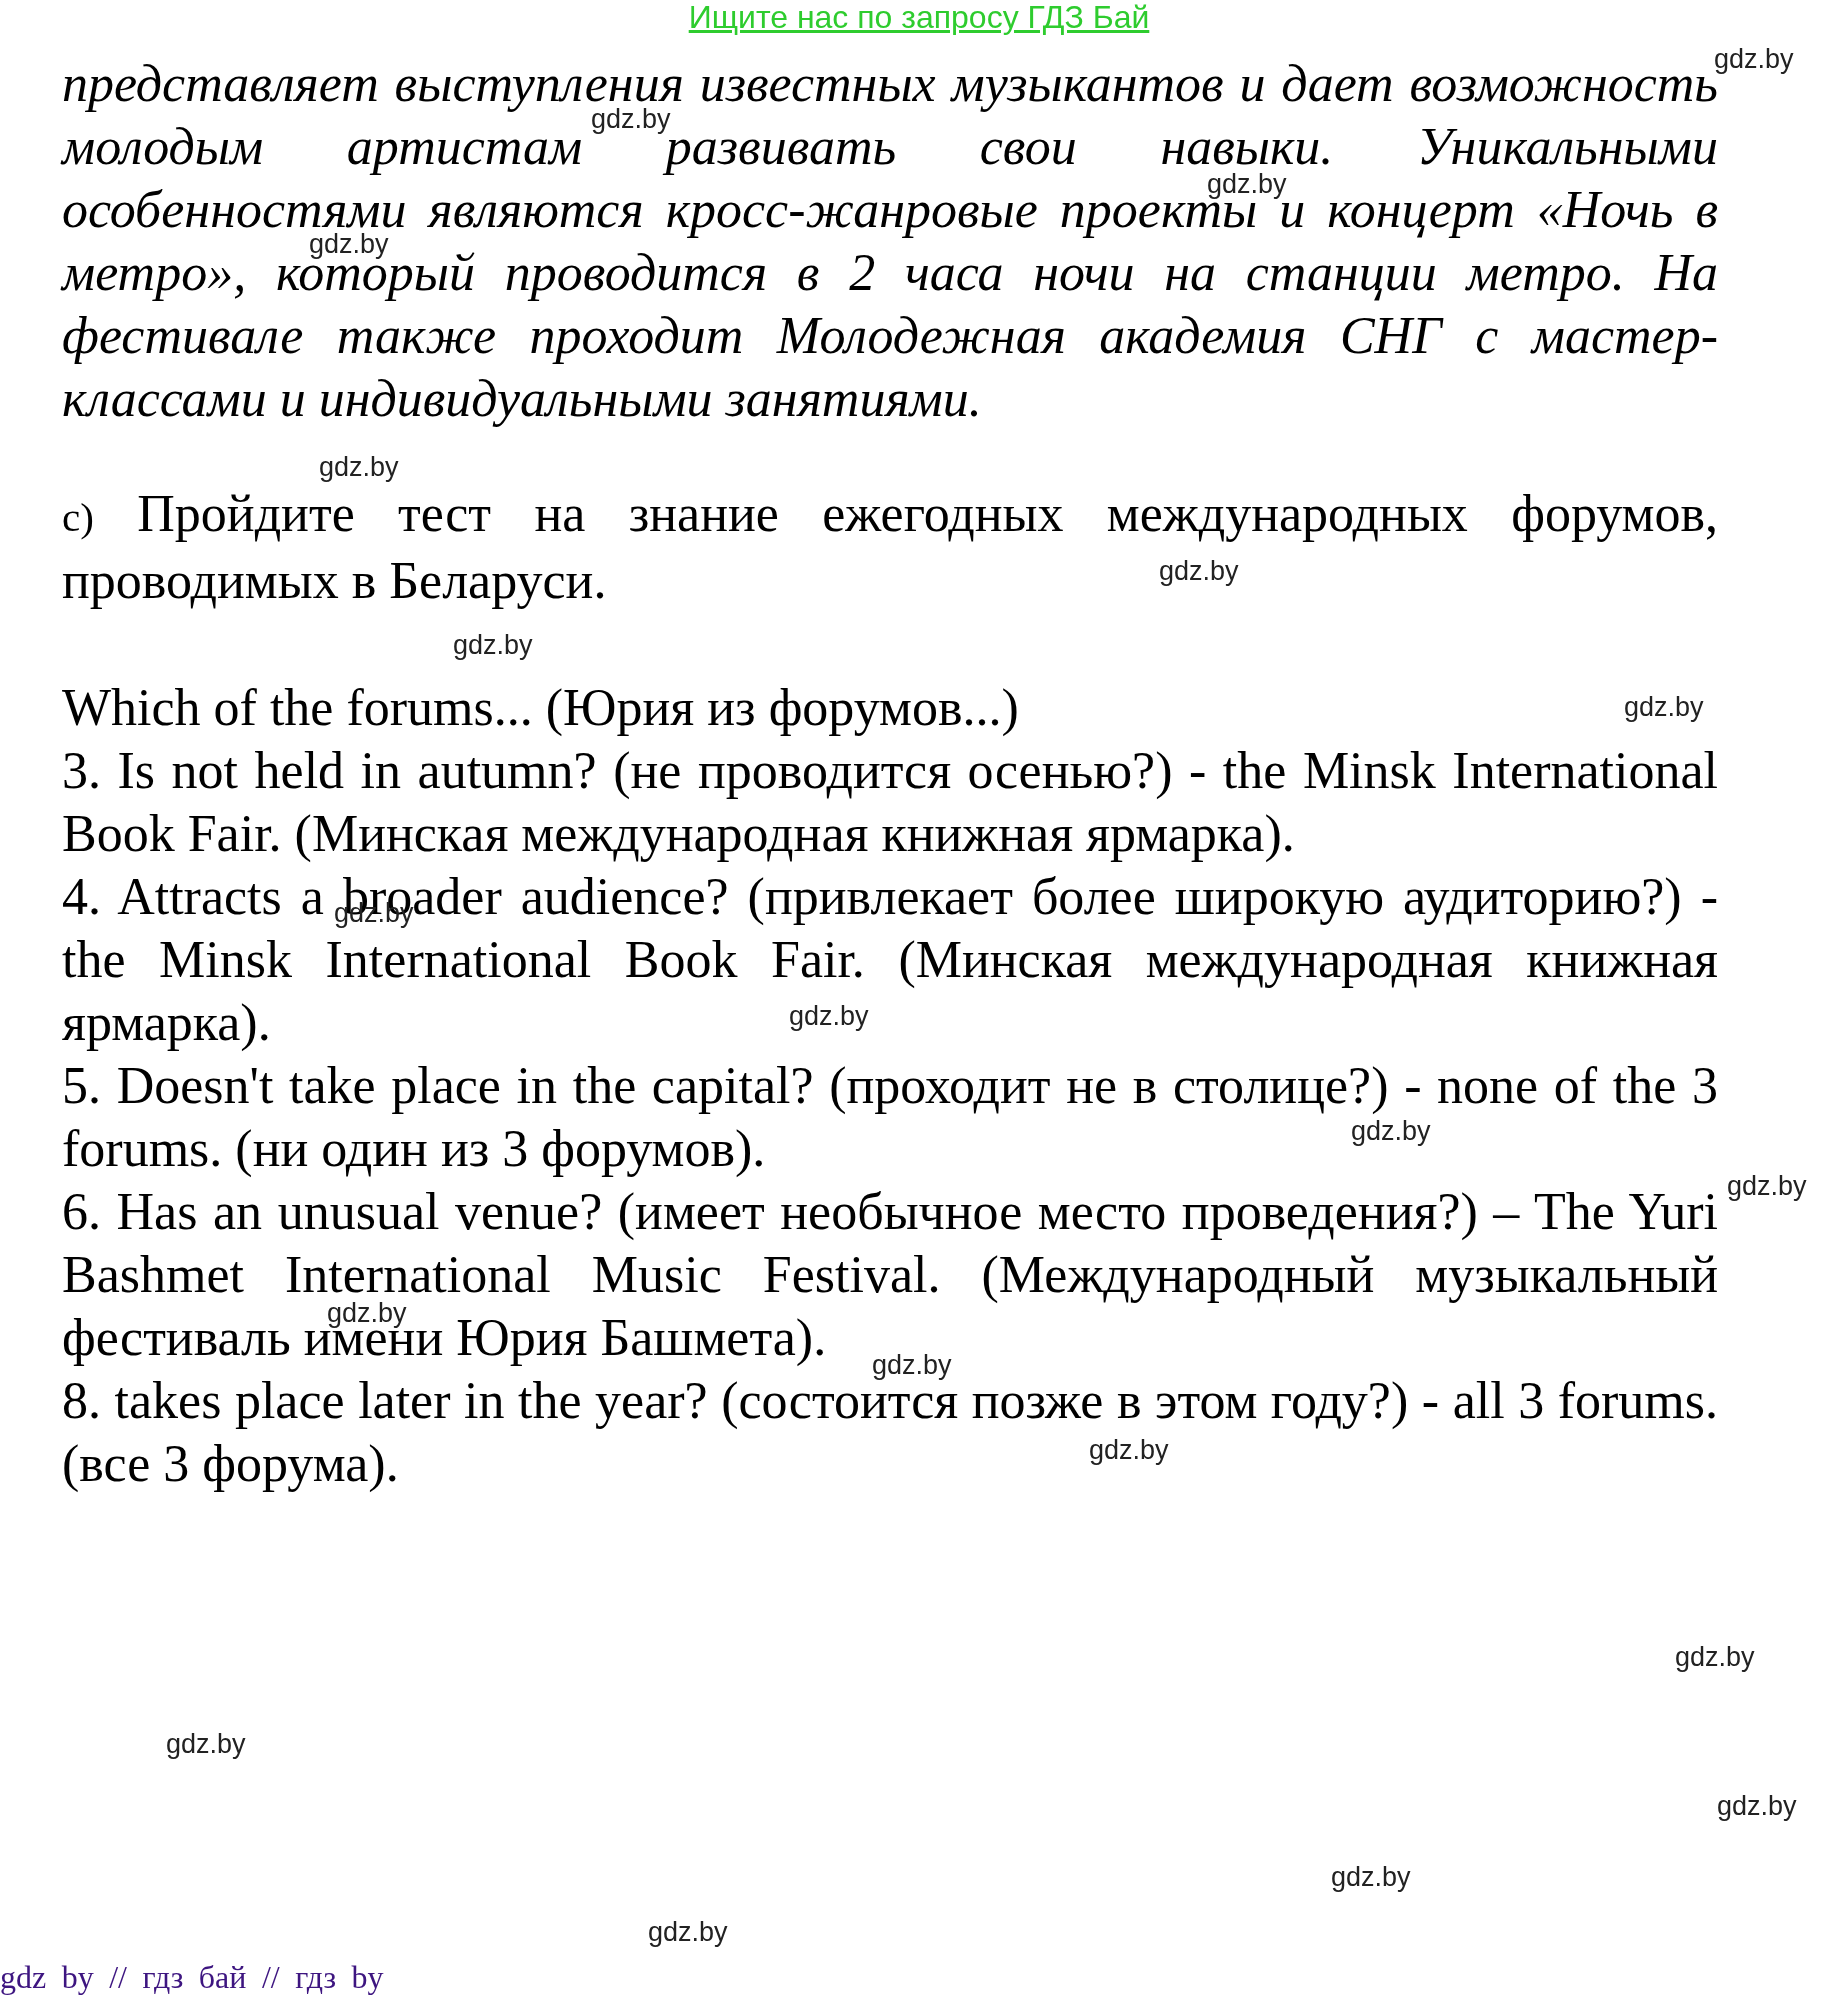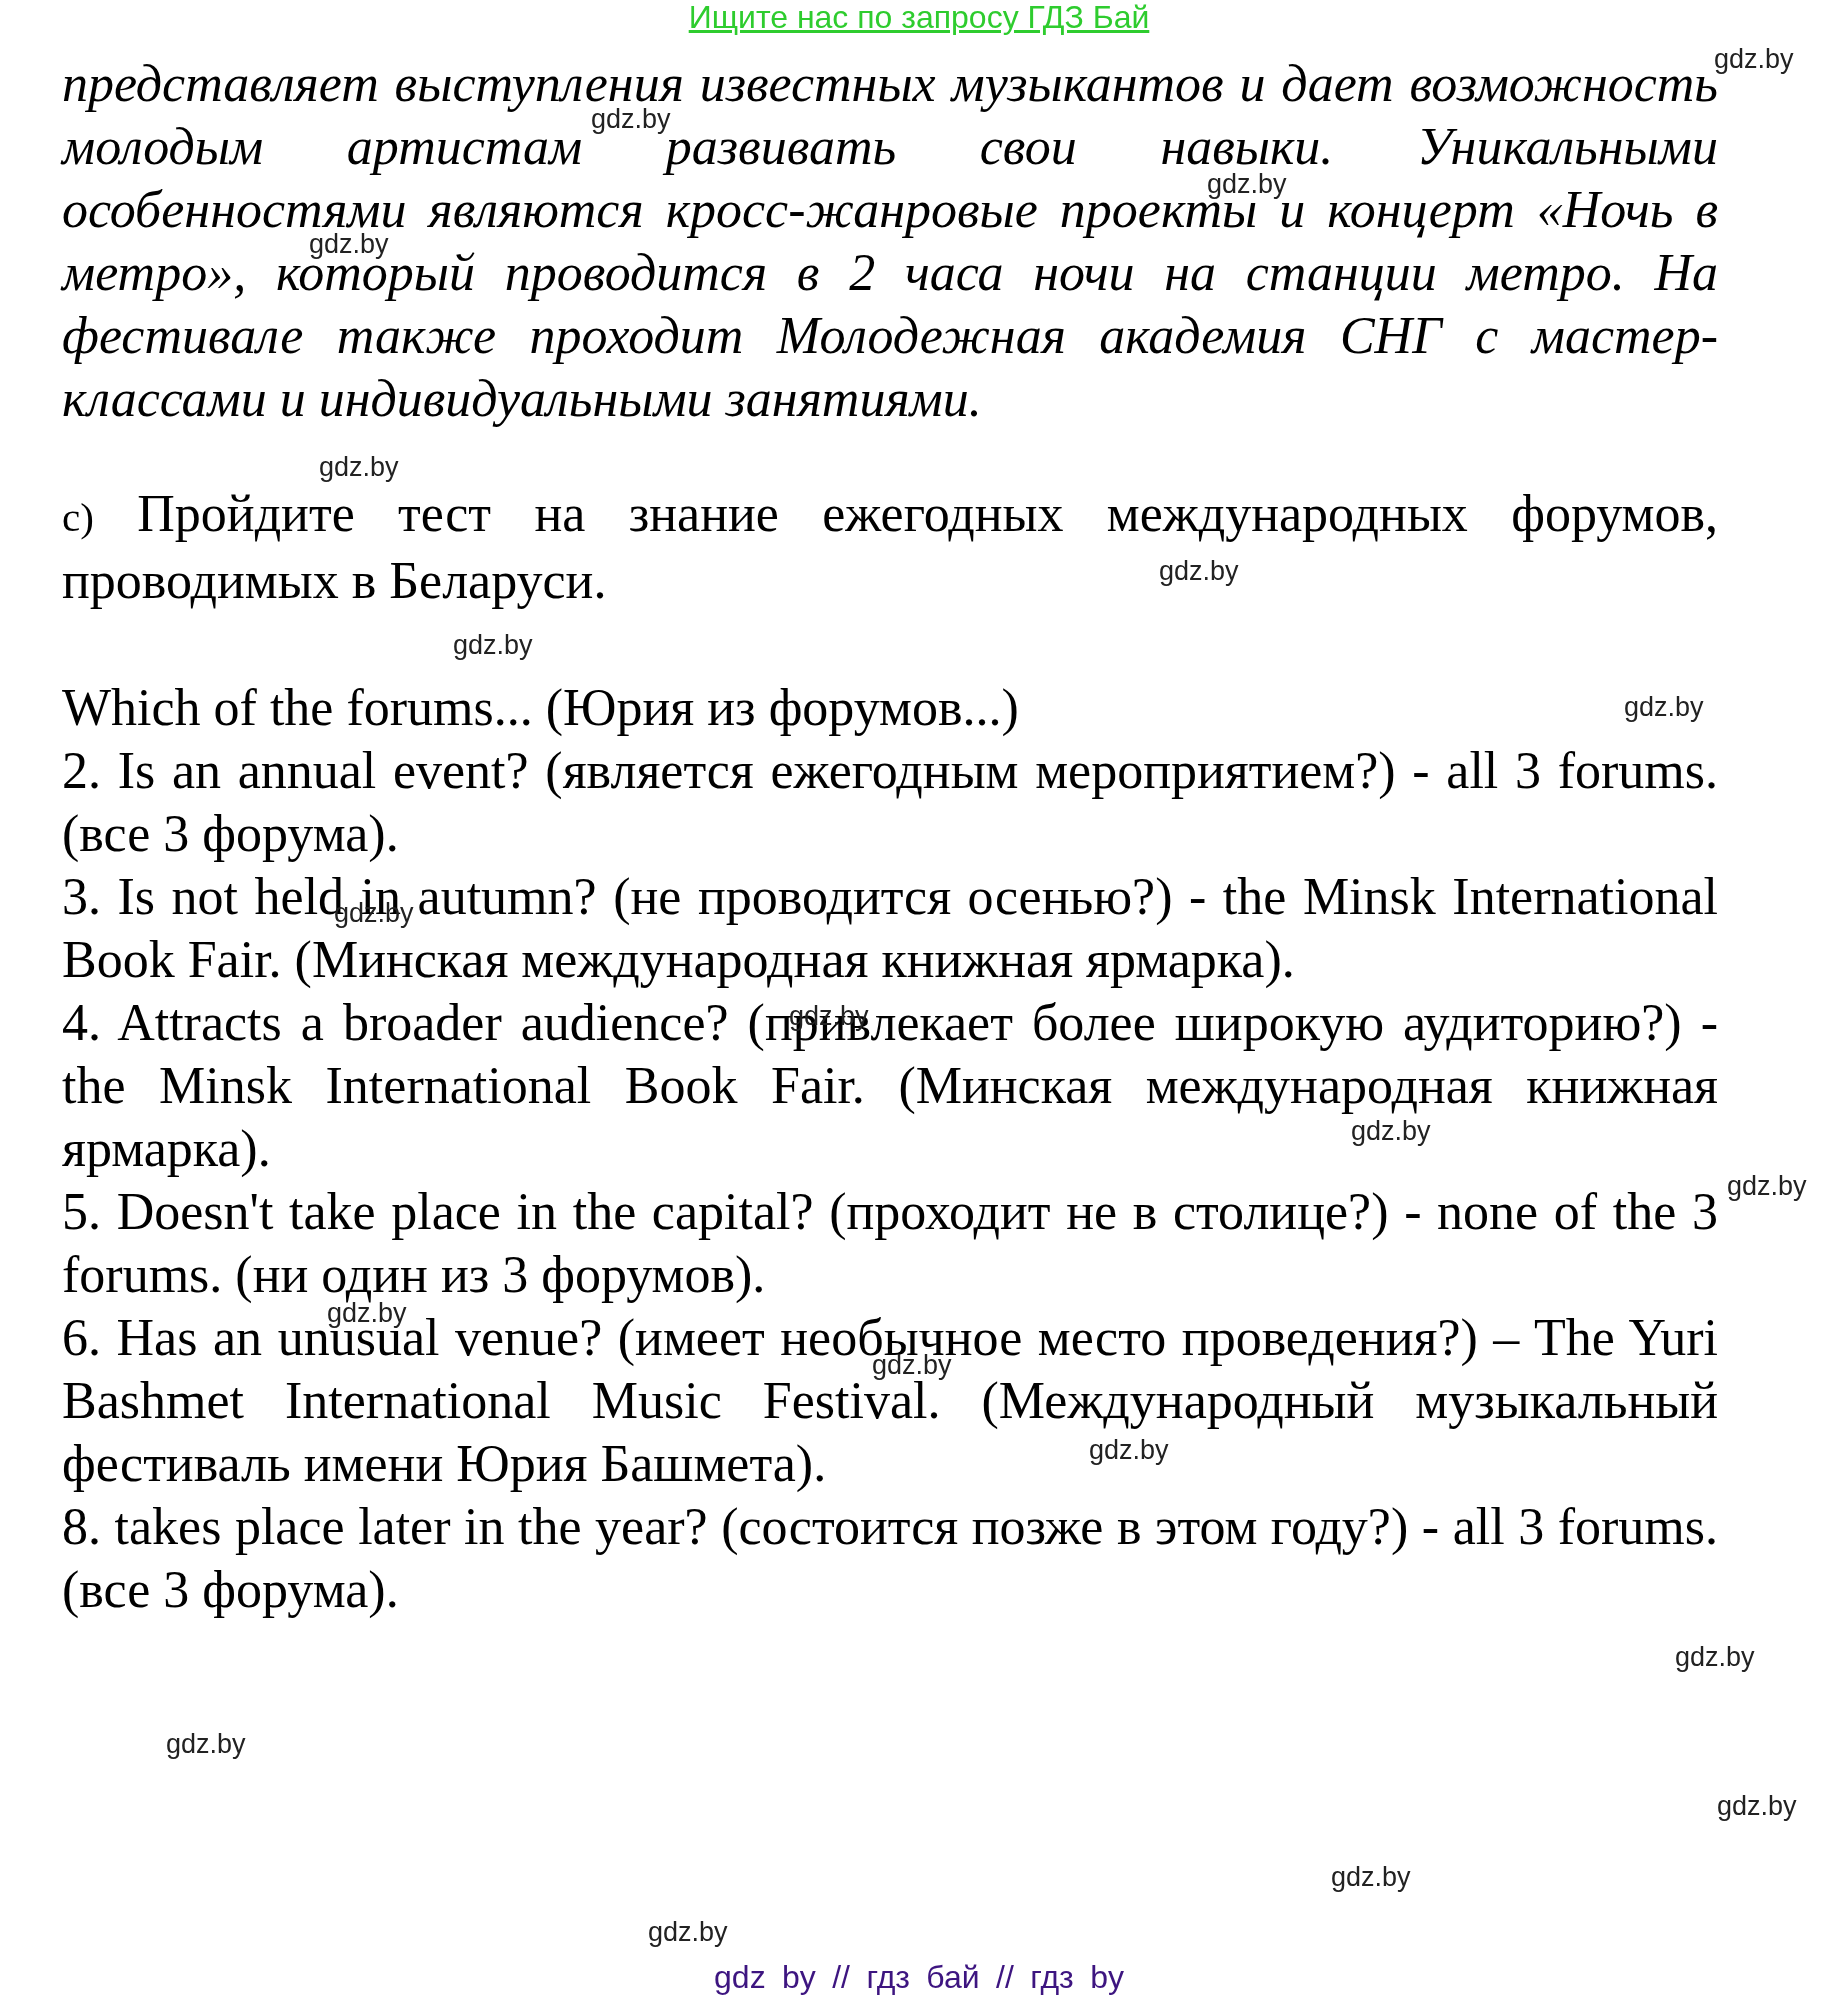--- a/index.html
+++ b/index.html
@@ -4,22 +4,22 @@
   <style>
     html, body { margin: 0; padding: 0; background: #ffffff; }
     body { width: 1838px; height: 2008px; position: relative; overflow: hidden; }
     .header {
       position: absolute; top: 0; left: 0; width: 1838px; text-align: center;
       font-family: "Liberation Sans", sans-serif; font-size: 32px; line-height: 34px;
       color: #2ecc2e;
       text-decoration: underline;
     }
     .footer {
-      position: absolute; top: 1959px; left: 0; width: 1838px; text-align: center;
-      font-family: Liberation Sans, sans-serif; font-size: 32px; line-height: 37px;
+      position: absolute; top: 1959px; left: 0; width: 1838px; text-align: left;
+      font-family: Liberation Serif, serif; font-size: 32px; line-height: 37px;
       color: #3d1580; word-spacing: 7.5px;
     }
     .page {
       position: absolute; left: 62px; width: 1656px;
       font-family: "Liberation Serif", serif; font-size: 52px; color: #000;
     }
     .para {
       text-align: justify; line-height: 63px; margin: 0;
     }
     .p1 { top: 52px; font-style: italic; }
@@ -41,21 +41,20 @@
 <div class="page p1">
   <p class="para">представляет выступления известных музыкантов и дает возможность молодым артистам развивать свои навыки. Уникальными особенностями являются кросс-жанровые проекты и концерт «Ночь в метро», который проводится в 2 часа ночи на станции метро. На фестивале также проходит Молодежная академия СНГ с мастер-классами и индивидуальными занятиями.</p>
 </div>
 
 <div class="page p2">
   <p class="para"><span class="label-c">c)</span> <span>Пройдите тест на знание ежегодных международных форумов, проводимых в Беларуси.</span></p>
 </div>
 
 <div class="page p3">
   <p class="item intro-q">Which of the forums... (Юрия из форумов...)</p>
-  <p class="item">2. Is an annual event? (является ежегодным мероприятием?) - all 3 forums. (все 3 форума).</p>
   <p class="item">3. Is not held in autumn? (не проводится осенью?) - the Minsk International Book Fair. (Минская международная книжная ярмарка).</p>
   <p class="item">4. Attracts a broader audience? (привлекает более широкую аудиторию?) - the Minsk International Book Fair. (Минская международная книжная ярмарка).</p>
   <p class="item">5. Doesn't take place in the capital? (проходит не в столице?) - none of the 3 forums. (ни один из 3 форумов).</p>
   <p class="item">6. Has an unusual venue? (имеет необычное место проведения?) – The Yuri Bashmet International Music Festival. (Международный музыкальный фестиваль имени Юрия Башмета).</p>
   <p class="item">8. takes place later in the year? (состоится позже в этом году?) - all 3 forums. (все 3 форума).</p>
 </div>
 
 <div id="watermarks">
     <span class="wm" style="left: 1714px; top: 45px;">gdz.by</span>
     <span class="wm" style="left: 591px; top: 105px;">gdz.by</span>

